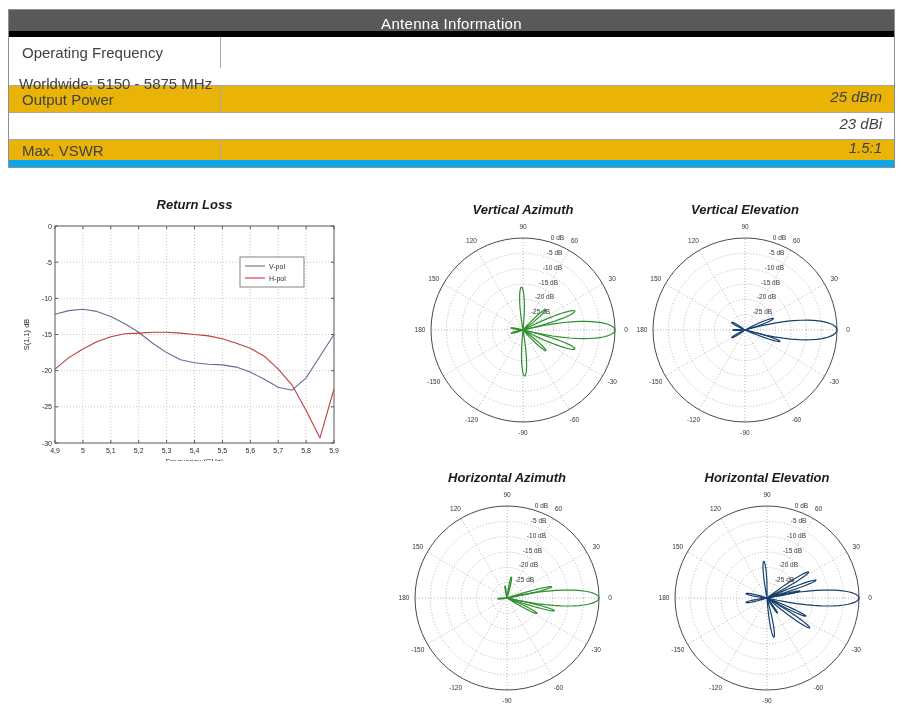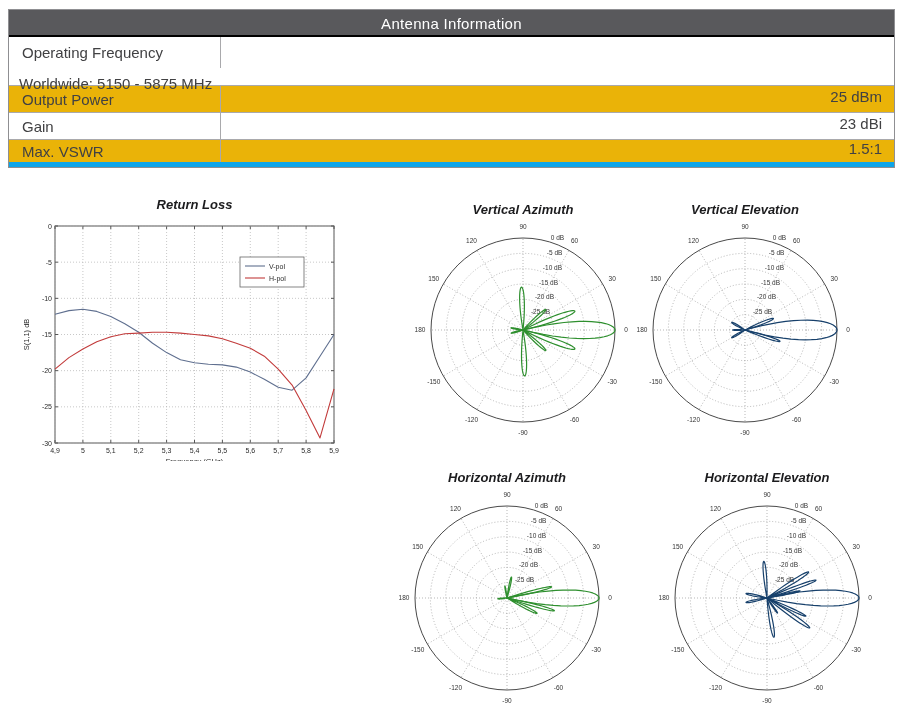--- a/index.html
+++ b/index.html
@@ -11,35 +11,35 @@
   }
   
   .info-table {
     position:absolute; left:8px; top:9px; width:887px;
     border:1px solid #8f8f92; border-collapse:collapse;
     font-size:15px;
   }
   .tbl-header {
     background:#59595c; color:#ffffff; text-align:center;
     height:27px; line-height:27px; font-size:15px; letter-spacing:0.3px;
-    border-bottom:2px solid #000000;
+    border-bottom:6px solid #000000;
   }
   .tbl-row { display:flex; border-bottom:1px solid #a9a9ac; background:#fff; }
-  .tbl-row:last-child { border-bottom:5px solid #0ea5e9; }
+  .tbl-row:last-child { border-bottom:7px solid #0ea5e9; }
   .tbl-row.shaded { background:#eab308; }
   .tbl-label {
     width:212px; padding:5px 10px 4px 13px; border-right:1px solid #a9a9ac;
     display:flex; align-items:flex-start; line-height:22px;
   }
   .tbl-row.single .tbl-label { align-items:center; line-height:17px; }
   .tbl-value {
     flex:1; padding:5px 12px 10px 10px; text-align:left; line-height:22px;
   }
   .tbl-row.single { height:27px; }
-  .tbl-row.single .tbl-value { display:flex; align-items:center; justify-content:flex-end; line-height:17px; }
+  .tbl-row.single .tbl-value { display:flex; align-items:center; justify-content:flex-end; line-height:17px;font-style:italic; }
   .tbl-row.double { height:49px;flex-direction:column; }
   
   .chart { position:absolute; }
   .chart svg { display:block; }
   #return-loss   { left:16px;  top:193px; width:330px; height:268px; }
   #polar-va      { left:403px; top:200px; width:240px; height:258px; }
   #polar-ve      { left:625px; top:200px; width:240px; height:258px; }
   #polar-ha      { left:387px; top:468px; width:240px; height:258px; }
   #polar-he      { left:647px; top:468px; width:240px; height:258px; }
 </style>
@@ -55,21 +55,20 @@
       <div>Worldwide: 5150 - 5875 MHz</div>
     </div>
   </div>
 
   <div class="tbl-row single shaded">
     <div class="tbl-label">Output Power</div>
     <div class="tbl-value">25 dBm</div>
   </div>
 
   <div class="tbl-row single">
-    <div class="tbl-label">Gain</div>
     <div class="tbl-value">23 dBi</div>
   </div>
 
   <div class="tbl-row single shaded">
     <div class="tbl-label">Max. VSWR</div>
     <div class="tbl-value">1.5:1</div>
   </div>
 </div>
 
 <div id="return-loss" class="chart">

